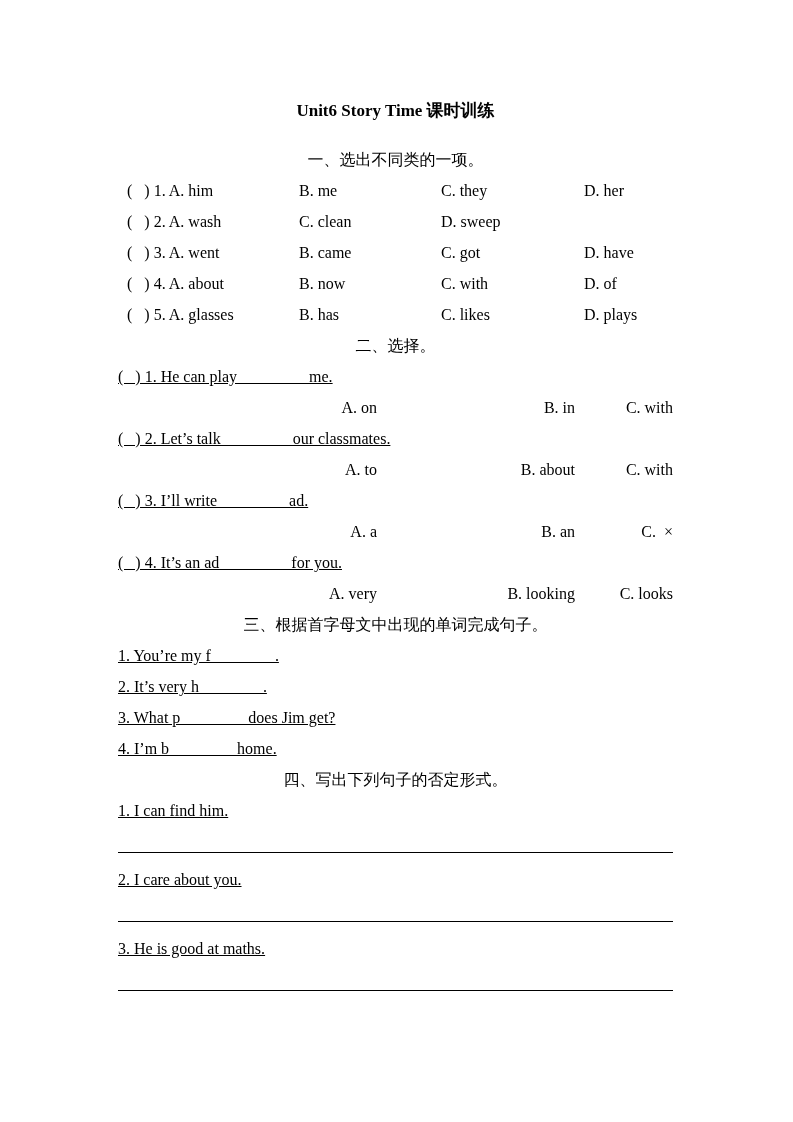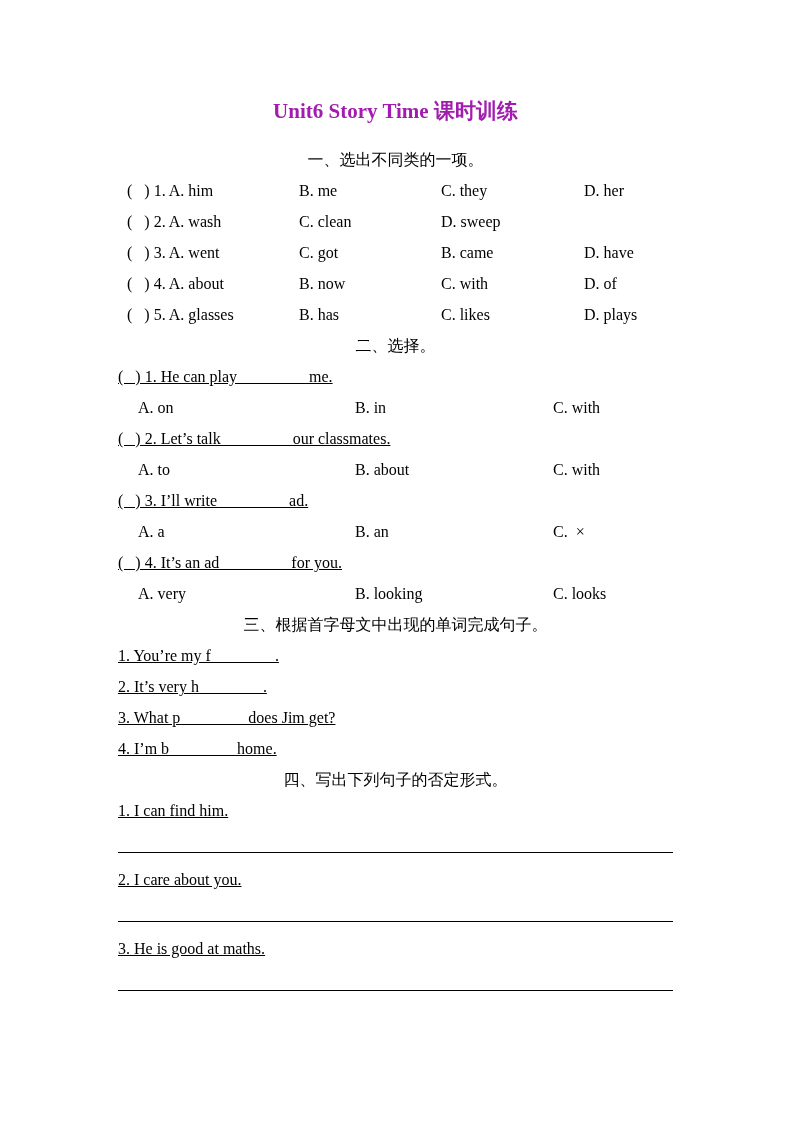--- a/index.html
+++ b/index.html
@@ -15,23 +15,23 @@
     padding: 100px 120px 0 118px;
     background: #ffffff;
     font-family: "Liberation Serif", "DejaVu Serif", serif;
     font-size: 16px;
     color: #000000;
     overflow: hidden;
   }
   .title {
     margin: 0 0 22px 0;
     text-align: center;
-    font-size: 21px;
+    font-size: 17px;
     font-weight: bold;
-    color: #a21caf;
+    color: #000000;
     line-height: 22px;
     white-space: pre-wrap;
   }
   .heading {
     line-height: 31px;
     white-space: pre-wrap;
     text-align: center;
   }
   .gap-top {
   }
@@ -43,21 +43,22 @@
   .grid4 {
     display: grid;
     grid-template-columns: 172px 142px 143px 1fr;
     line-height: 31px;
     margin-left: 9px;
   }
   .grid3 {
     display: grid;
     grid-template-columns: 217px 198px 1fr;
     line-height: 31px;
-    margin-left: 20px;
+    margin-left: 42px;
+    text-align: right;
   }
   .cell {
     white-space: pre;
     overflow: hidden;
   }
   .answer-line {
     height: 26px;
     border-bottom: 1px solid #000000;
     margin-bottom: 11px;
   }
@@ -77,22 +78,22 @@
     <span class="cell">C. they</span>
     <span class="cell">D. her</span>
   </div>
   <div class="grid4">
     <span class="cell">(&nbsp;&nbsp;&nbsp;) 2. A. wash</span>
     <span class="cell">C. clean</span>
     <span class="cell">D. sweep</span>
   </div>
   <div class="grid4">
     <span class="cell">(&nbsp;&nbsp;&nbsp;) 3. A. went</span>
+    <span class="cell">B. came</span>
     <span class="cell">C. got</span>
-    <span class="cell">B. came</span>
     <span class="cell">D. have</span>
   </div>
   <div class="grid4">
     <span class="cell">(&nbsp;&nbsp;&nbsp;) 4. A. about</span>
     <span class="cell">B. now</span>
     <span class="cell">C. with</span>
     <span class="cell">D. of</span>
   </div>
   <div class="grid4">
     <span class="cell">(&nbsp;&nbsp;&nbsp;) 5. A. glasses</span>

